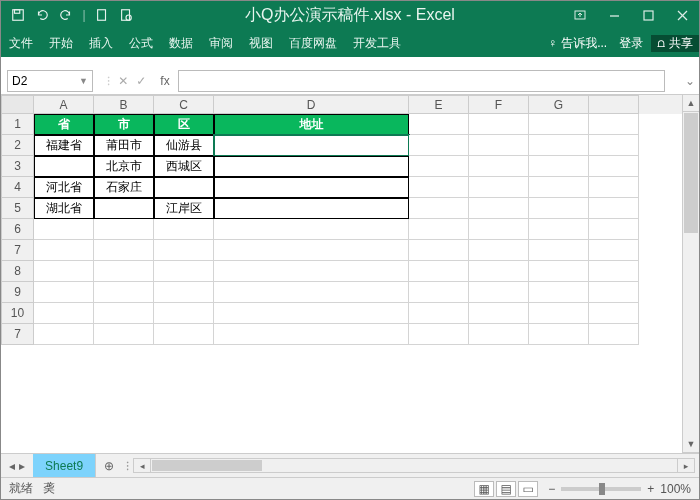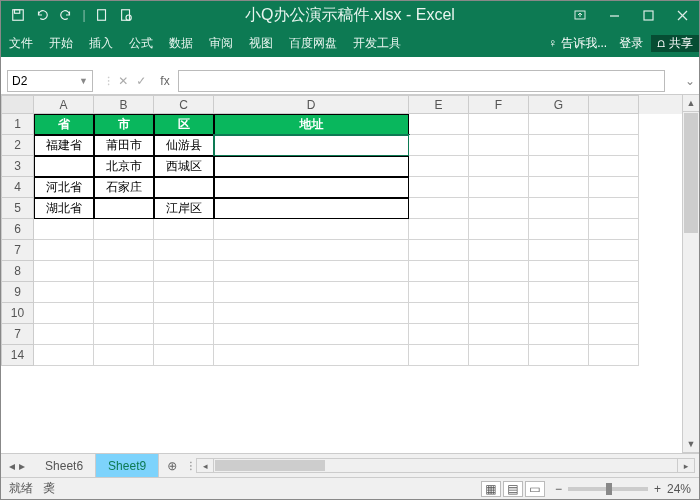--- a/index.html
+++ b/index.html
@@ -282,47 +282,35 @@
           <div class="rh">7</div>
           <div class="cell cA"></div>
           <div class="cell cB"></div>
           <div class="cell cC"></div>
           <div class="cell cD"></div>
           <div class="cell cE"></div>
           <div class="cell cF"></div>
           <div class="cell cG"></div>
           <div class="cell cH"></div>
         </div>
-        <div class="row">
-          <div class="rh">14</div>
-          <div class="cell cA"></div>
-          <div class="cell cB"></div>
-          <div class="cell cC"></div>
-          <div class="cell cD"></div>
-          <div class="cell cE"></div>
-          <div class="cell cF"></div>
-          <div class="cell cG"></div>
-          <div class="cell cH"></div>
-        </div>
       </div>
   </div>
   <div class="vscroll">
     <div class="sb-btn">▲</div>
     <div class="sb-thumb" style="height:120px"></div>
     <div style="flex:1"></div>
     <div class="sb-btn">▼</div>
   </div>
 </div>
 
 <div class="tabs-row">
   <div class="tab-nav">
       <span>◂</span>
       <span>▸</span>
     </div>
-  <div class="sheet-tab inactive">Sheet6</div>
   <div class="sheet-tab">Sheet9</div>
   <div class="tab-add">⊕</div>
   <div class="hscroll-area">
     <span style="color:#999;margin-right:4px">⁝</span>
     <div class="hscroll">
       <div class="sb-btn" style="width:17px;height:100%;border:none;border-right:1px solid #ccc">◂</div>
       <div class="sb-thumb" style="width:110px;height:11px"></div>
       <div style="flex:1"></div>
       <div class="sb-btn" style="width:17px;height:100%;border:none;border-left:1px solid #ccc">▸</div>
     </div>
@@ -337,15 +325,15 @@
     <div class="vbtn">▦</div>
     <div class="vbtn">▤</div>
     <div class="vbtn">▭</div>
   </div>
   <div class="zoom">
     <span>−</span>
     <div class="zoom-slider">
         <div class="zoom-thumb"></div>
       </div>
     <span>+</span>
-    <span>24%</span>
+    <span>100%</span>
   </div>
 </div>
 
 </body></html>

